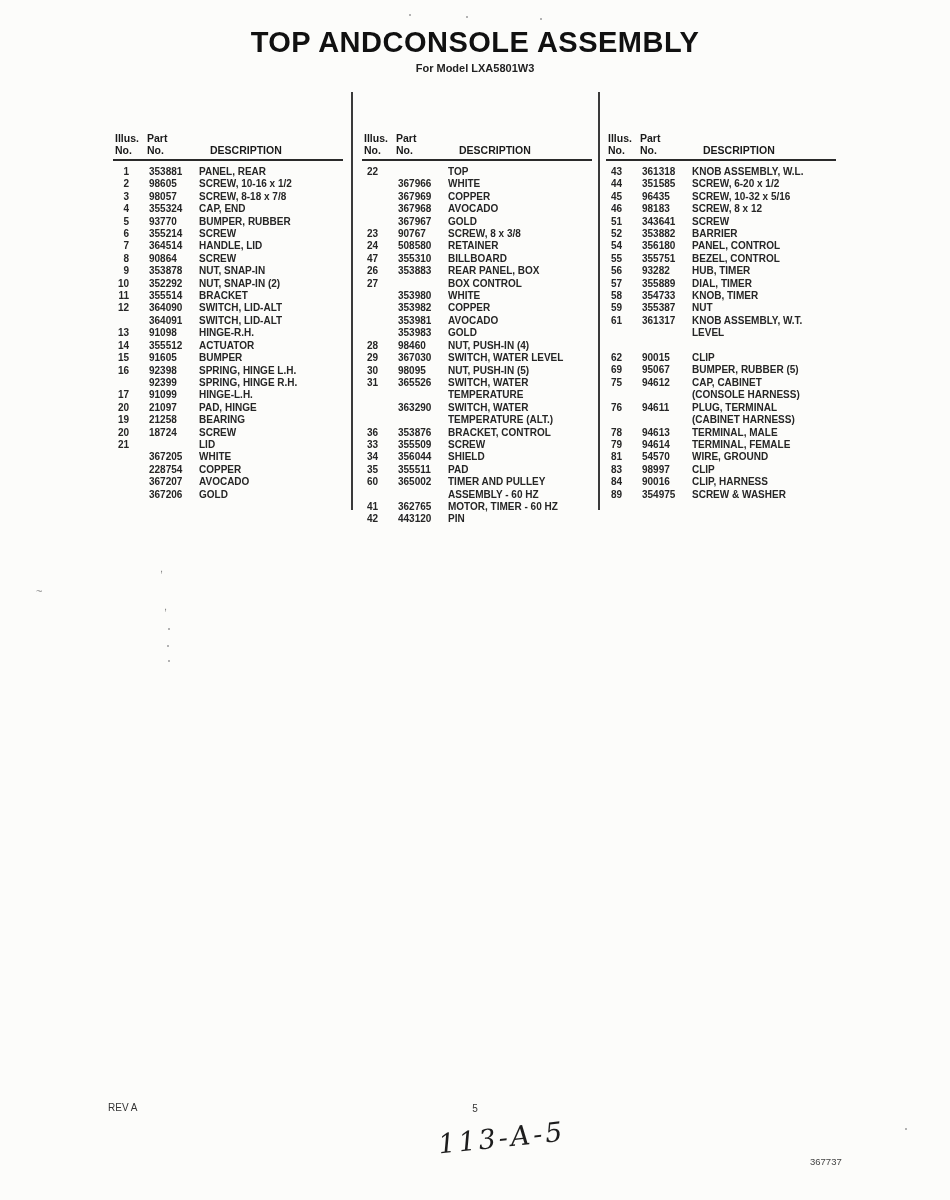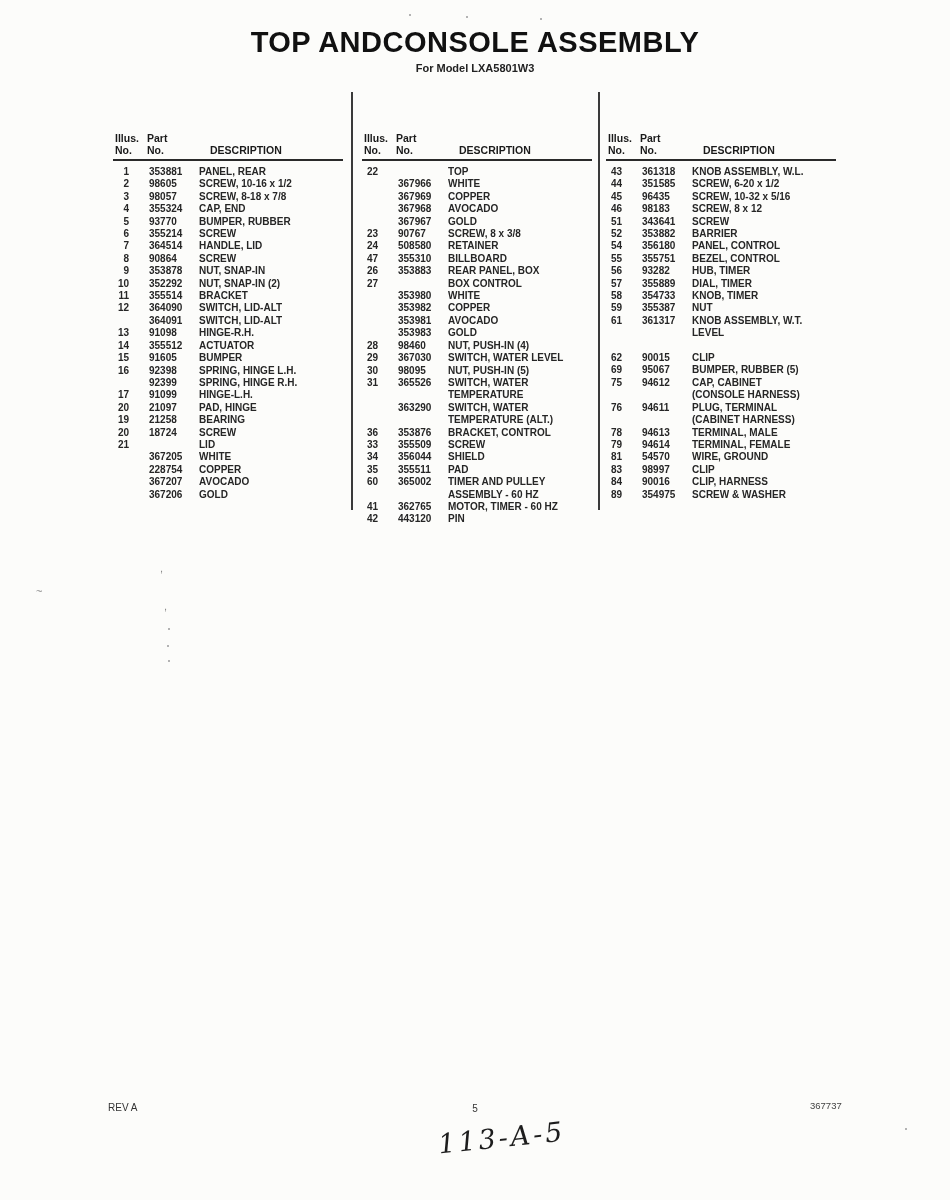--- a/index.html
+++ b/index.html
@@ -38,21 +38,21 @@
     font-weight:bold;color:#262626;white-space:nowrap;
   }
   .c-illus{text-align:right;padding-right:10px;}
   .c-part{padding-left:10px;}
   .c-desc{}
   .divider{position:absolute;top:92px;width:1.5px;height:418px;background:#3a3a3a;}
   .div1{left:351px;}
   .div2{left:598px;}
   .footer-rev{position:absolute;left:108px;top:1102px;font-size:10px;color:#333;text-align:right;}
   .footer-page{position:absolute;left:0;top:1103px;width:100%;text-align:center;font-size:10px;color:#333;}
-  .footer-doc{position:absolute;left:810px;top:1100px;font-size:9.5px;color:#444;}
+  .footer-doc{position:absolute;left:810px;top:1156px;font-size:9.5px;color:#444;}
   .handwritten{
     position:absolute;left:438px;top:1122px;
     font-family:"DejaVu Serif", serif;font-style:italic;
     font-size:27px;color:#1d1d1d;letter-spacing:3px;
     transform:rotate(-6deg);
   }
   .artifact{position:absolute;color:#8a8a8a;font-size:11px;}
   .speck{position:absolute;width:2px;height:2px;border-radius:50%;background:#9b9b9b;}
 </style>
 </head>

